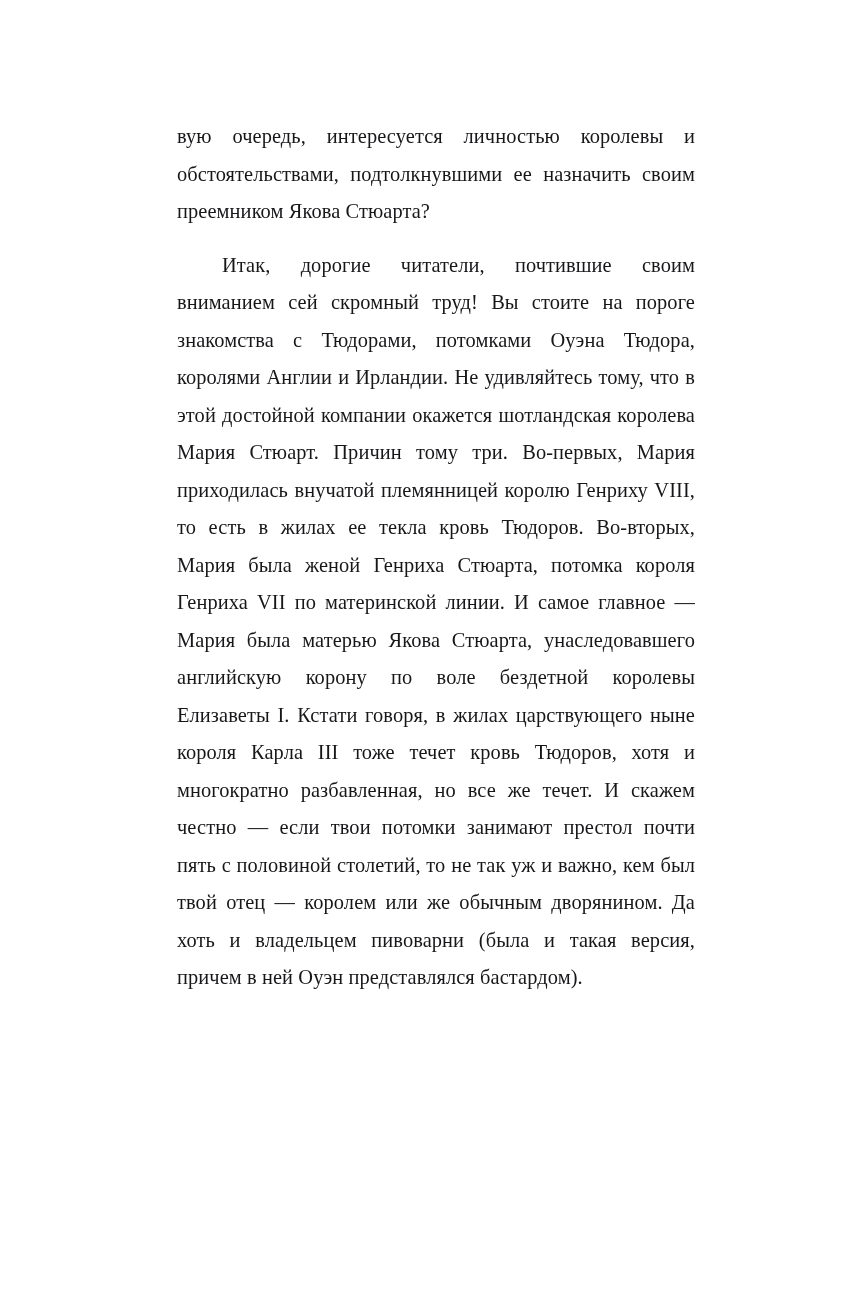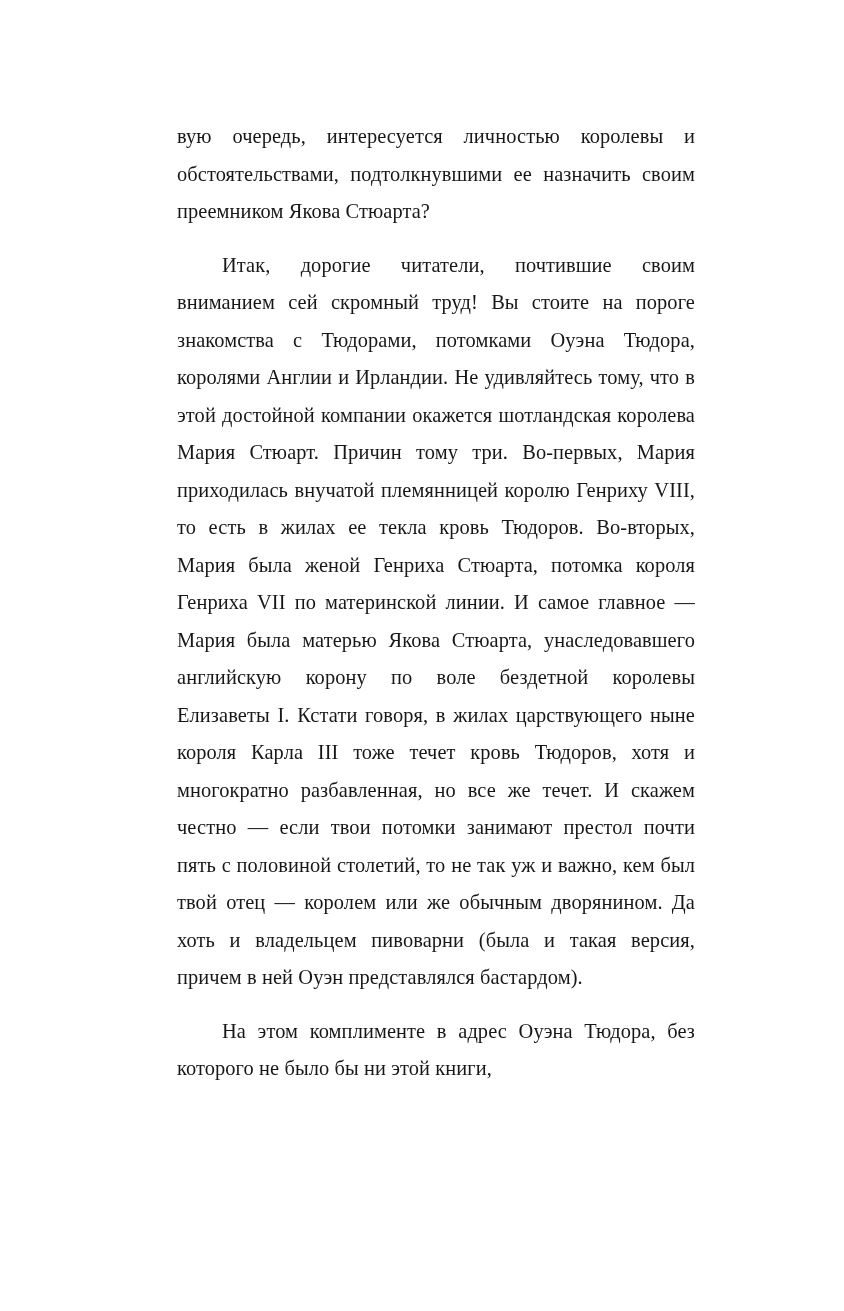--- a/index.html
+++ b/index.html
@@ -53,21 +53,20 @@
   }
 </style>
 </head>
 <body>
 
 <div class="page">
 
   <div class="text-column">
     <p class="para">вую очередь, интересуется личностью королевы и обстоятельствами, подтолкнувшими ее назначить своим преемником Якова Стюарта?</p>
     <p class="para indent">Итак, дорогие читатели, почтившие своим вниманием сей скромный труд! Вы стоите на пороге знакомства с Тюдорами, потомками Оуэна Тюдора, королями Англии и Ирландии. Не удивляйтесь тому, что в этой достойной компании окажется шотландская королева Мария Стюарт. Причин тому три. Во-первых, Мария приходилась внучатой племянницей королю Генриху VIII, то есть в жилах ее текла кровь Тюдоров. Во-вторых, Мария была женой Генриха Стюарта, потомка короля Генриха VII по материнской линии. И самое главное — Мария была матерью Якова Стюарта, унаследовавшего английскую корону по воле бездетной королевы Елизаветы I. Кстати говоря, в жилах царствующего ныне короля Карла III тоже течет кровь Тюдоров, хотя и многократно разбавленная, но все же течет. И скажем честно — если твои потомки занимают престол почти пять с половиной столетий, то не так уж и важно, кем был твой отец — королем или же обычным дворянином. Да хоть и владельцем пивоварни (была и такая версия, причем в ней Оуэн представлялся бастардом).</p>
-    <p class="para indent">На этом комплименте в адрес Оуэна Тюдора, без которого не было бы ни этой книги,</p>
   </div>
 
   <div class="footer">
     
     
   </div>
 
 </div>
 
 </body></html>

